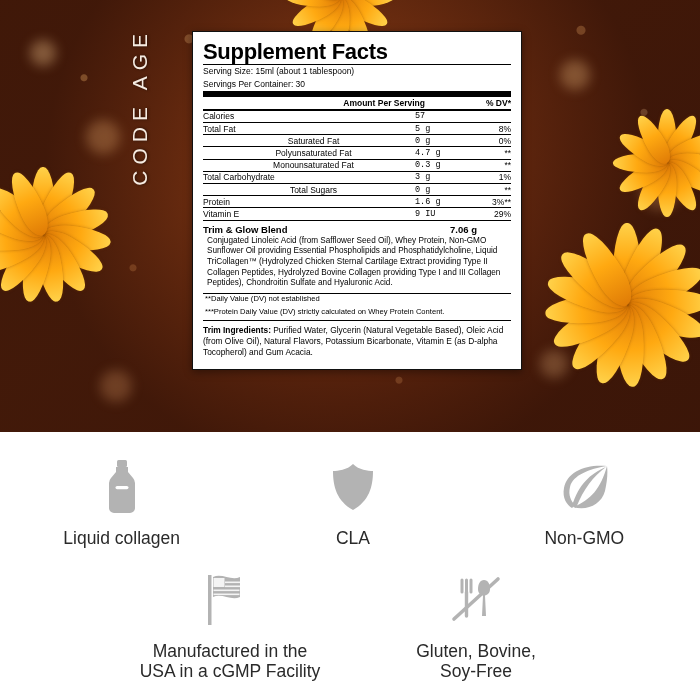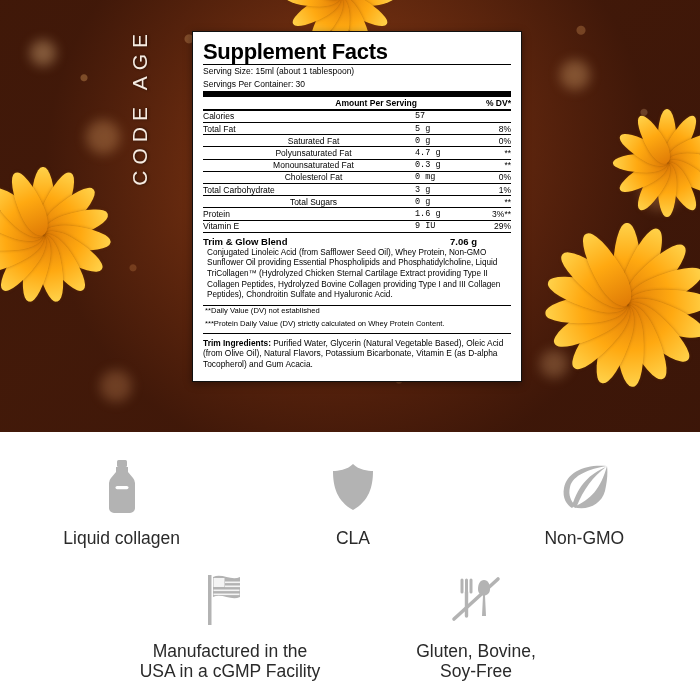--- a/index.html
+++ b/index.html
@@ -113,21 +113,21 @@
     font-size: 8.5px;
     line-height: 1.28;
     padding: 1px 0 1px 0;
   }
   .amt-row {
     display: flex;
     justify-content: flex-end;
     font-size: 8.5px;
     font-weight: bold;
     padding: 1px 0 1px 0;
-    gap: 16px;
+    gap: 8px;
     align-items: center;
   }
   .amt-row .amt { margin-right: 44px; }
   .amt-row .dv  { width: 34px; text-align: right; }
 
   table.nutr {
     width: 100%;
     border-collapse: collapse;
     font-size: 8.5px;
   }
@@ -322,25 +322,20 @@
             <td class="name ind1">Polyunsaturated Fat</td>
             <td class="val">4.7 g</td>
             <td class="pct">**</td>
           </tr>
           <tr>
             <td class="name ind1">Monounsaturated Fat</td>
             <td class="val">0.3 g</td>
             <td class="pct">**</td>
           </tr>
           <tr>
-            <td class="name ind1">Cholesterol Fat</td>
-            <td class="val">0 mg</td>
-            <td class="pct">0%</td>
-          </tr>
-          <tr>
             <td class="name">Total Carbohydrate</td>
             <td class="val">3 g</td>
             <td class="pct">1%</td>
           </tr>
           <tr>
             <td class="name ind1">Total Sugars</td>
             <td class="val">0 g</td>
             <td class="pct">**</td>
           </tr>
           <tr>

